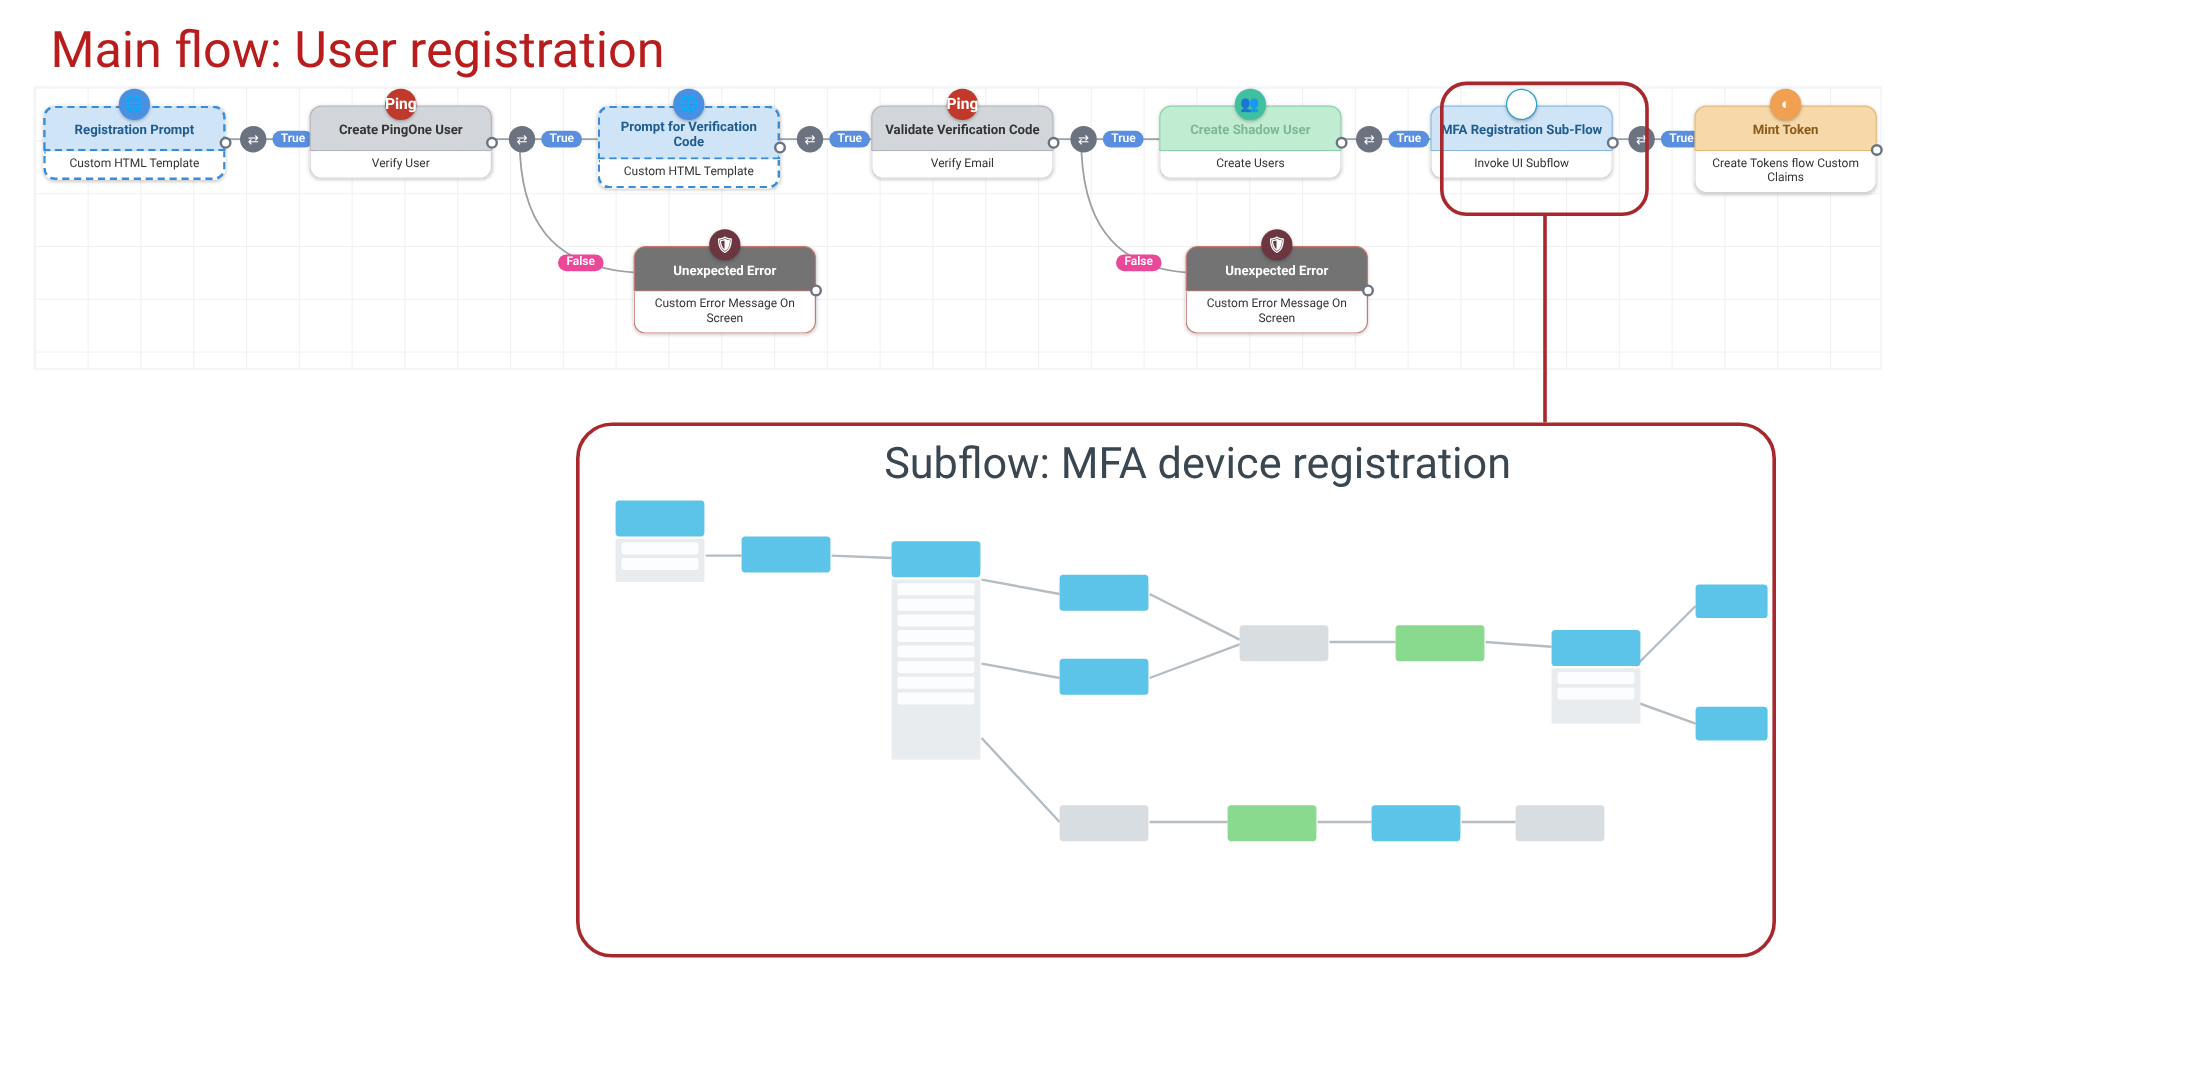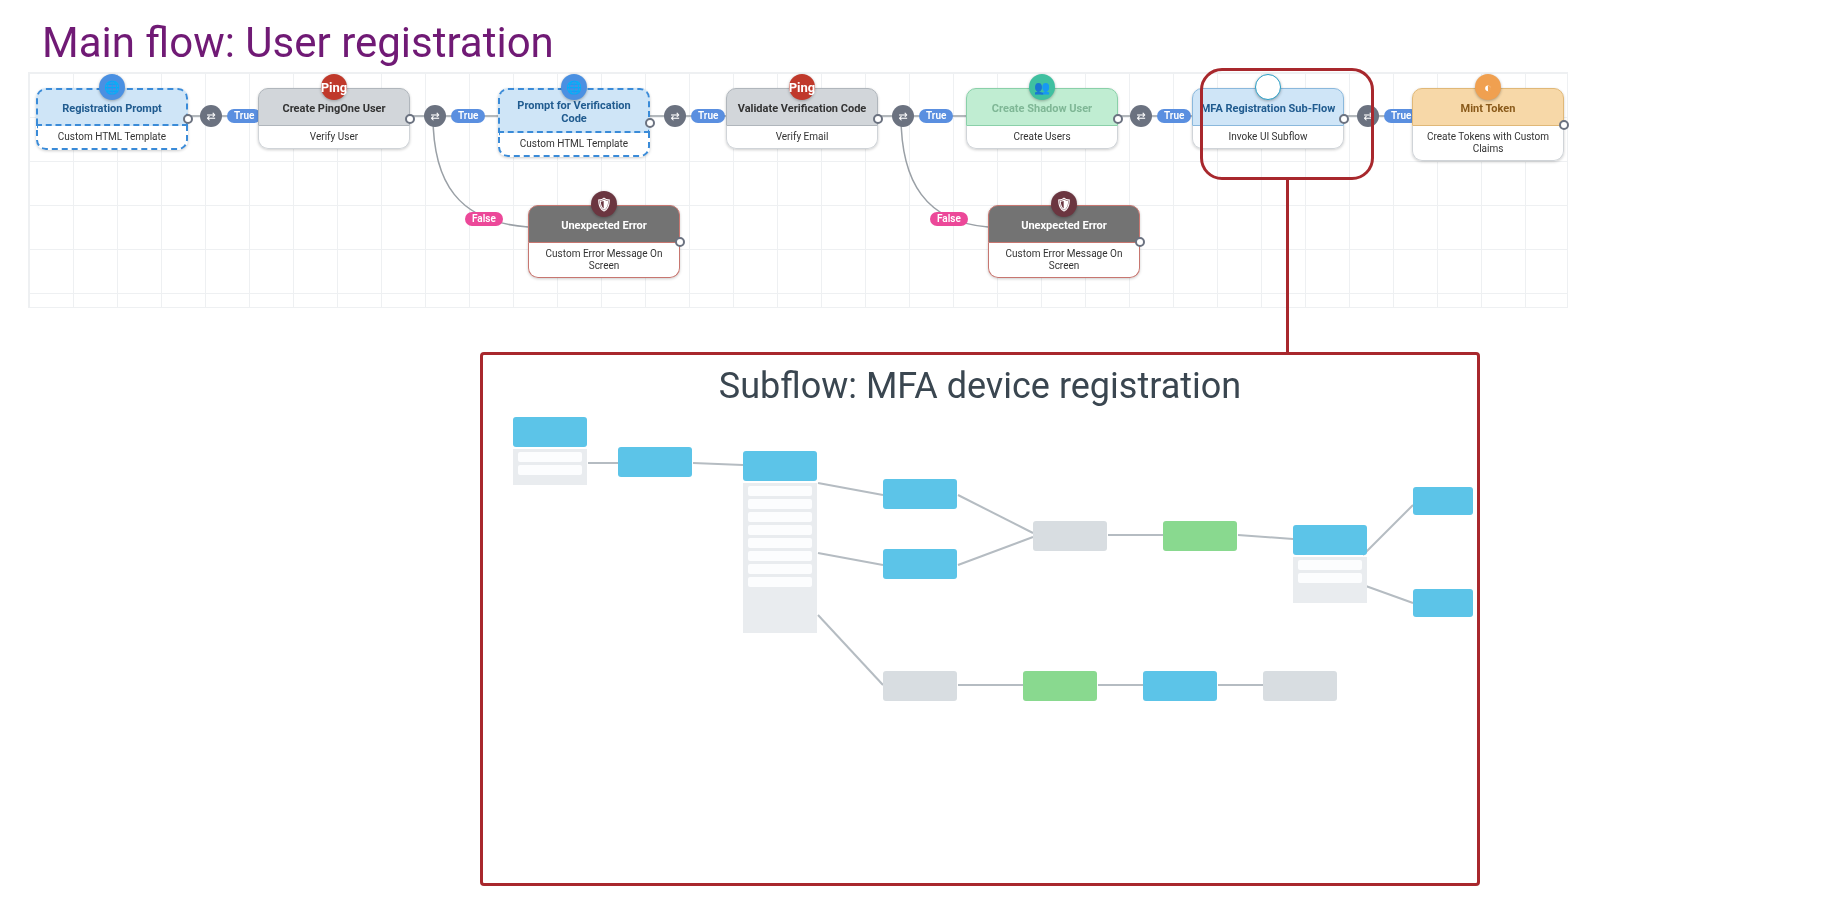--- a/index.html
+++ b/index.html
@@ -10,21 +10,21 @@
     height: 897px;
     position: relative;
     overflow: hidden;
   }
   .main-title {
     position: absolute;
     top: 18px;
     left: 42px;
     font-size: 42px;
     font-weight: 400;
-    color: #701a75;
+    color: #b91c1c;
   }
   .grid-area {
     position: absolute;
     top: 72px;
     left: 28px;
     width: 1540px;
     height: 236px;
     background-image:
       linear-gradient(#eef0f2 1px, transparent 1px),
       linear-gradient(90deg, #eef0f2 1px, transparent 1px);
@@ -124,24 +124,25 @@
   }
   .pill.true  { background: #5a8fe0; }
   .pill.false { background: #ec4899; }
 
   
   .subflow-panel {
     position: absolute;
     top: 352px;
     left: 480px;
     width: 1000px;
-    height: 534px;
+    height: 446px;
     border: 3px solid #a8282d;
-    border-radius: 4px;
+    border-radius: 30px;
     background: #fff;
+    padding-left: 18px;
   }
   .subflow-title {
     position: absolute;
     top: 10px;
     width: 100%;
     text-align: center;
     font-size: 36px;
     font-weight: 400;
     color: #3a4650;
   }
@@ -256,21 +257,21 @@
   <div class="body">Invoke UI Subflow</div>
   <div class="port-out"></div>
 </div>
 
 <div class="connector-dot" style="top:105px; left:1357px;"></div>
 <div class="pill true" style="top:109px; left:1384px;">True</div>
 
 <div class="node orange" style="top:88px; left:1412px;">
   <div class="icon icon-token">◐</div>
   <div class="head">Mint Token</div>
-  <div class="body">Create Tokens with Custom Claims</div>
+  <div class="body">Create Tokens flow Custom Claims</div>
   <div class="port-out"></div>
 </div>
 
 <div class="pill false" style="top:212px; left:465px;">False</div>
 <div class="node red" style="top:205px; left:528px;">
   <div class="icon icon-shield">🛡</div>
   <div class="head">Unexpected Error</div>
   <div class="body">Custom Error Message On Screen</div>
   <div class="port-out"></div>
 </div>

